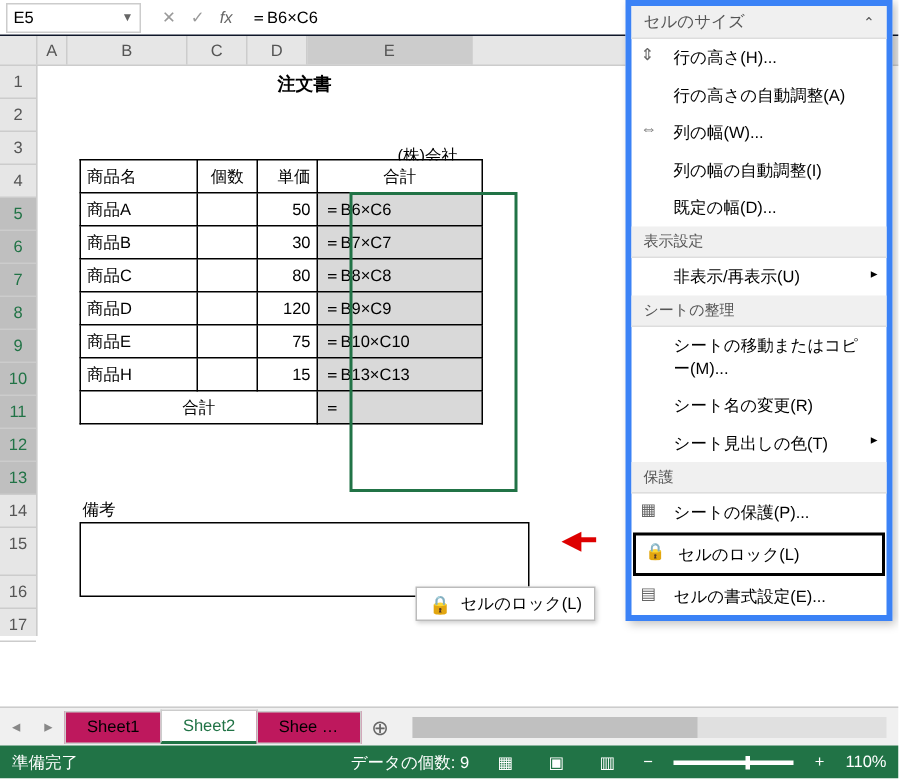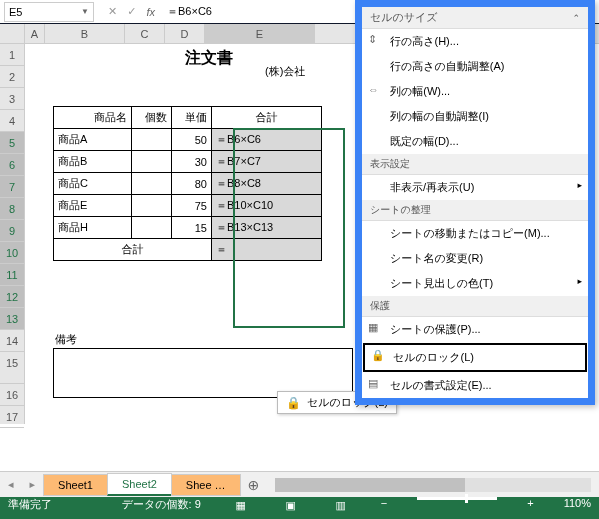--- a/index.html
+++ b/index.html
@@ -13,51 +13,51 @@
 .col-headers{height:20px;display:flex;background:#e6e6e6;border-bottom:1px solid #ccc}
 .corner{width:25px;border-right:1px solid #ccc}
 .ch{border-right:1px solid #ccc;text-align:center;line-height:20px;color:#555}
 .ch.sel{background:#ccc}
 .grid-area{display:flex;height:380px;position:relative}
 .row-headers{width:25px;background:#e6e6e6;border-right:1px solid #ccc}
 .rh{height:22px;border-bottom:1px solid #ccc;text-align:center;line-height:22px;color:#555}
 .rh.sel{background:#bfbfbf;color:#217346}
 .rh.tall{height:32px}
 .cells{position:relative;flex:1}
-.doc-title{position:absolute;left:160px;top:4px;font-size:16px;font-weight:bold}
-.company{position:absolute;left:240px;top:20px}
+.doc-title{position:absolute;left:160px;top:4px;font-size:12px;font-weight:bold}
+.company{position:absolute;left:240px;top:52px}
 .tbl{position:absolute;left:28px;top:62px;border-collapse:collapse}
 .tbl td,.tbl th{border:1px solid #000;height:22px;padding:0 4px;background:#fff}
-.tbl th{font-weight:normal;text-align:right}
+.tbl th{font-weight:normal;text-align:left}
 .tbl .c-name{width:78px}
-.tbl .c-qty{width:40px;text-align:right}
+.tbl .c-qty{width:40px;text-align:center}
 .tbl .c-price{width:40px;text-align:right}
 .tbl .c-total{width:110px;background:#d9d9d9;text-align:left}
 .tbl tr:first-child .c-total{background:#fff;text-align:center}
 .merged-total{text-align:center!important}
 .sel-border{position:absolute;border:2px solid #217346;pointer-events:none}
 .remark-lbl{position:absolute;left:30px;top:288px}
 .remark-box{position:absolute;left:28px;top:304px;width:300px;height:50px;border:1px solid #000;background:#fff}
 .mini-tooltip{position:absolute;left:252px;top:347px;background:#fff;border:1px solid #bbb;padding:3px 8px;display:flex;align-items:center;gap:6px;box-shadow:1px 1px 3px rgba(0,0,0,.2)}
 .lock-icon{color:#e8a33d;font-size:12px}
 .red-arrow{position:absolute;left:375px;top:350px;color:#d00;font-size:16px;font-weight:bold}
-.context-menu{position:absolute;right:4px;top:0;width:240px;background:#fff;border:7px solid #3b82f6;box-shadow:2px 2px 6px rgba(0,0,0,.25);z-index:10}
+.context-menu{position:absolute;right:4px;top:0;width:178px;background:#fff;border:4px solid #3b82f6;box-shadow:2px 2px 6px rgba(0,0,0,.25);z-index:10}
 .cm-section{padding:3px 8px;background:#f0f0f0;color:#555;font-size:10px;border-bottom:1px solid #ddd;display:flex;justify-content:space-between;align-items:center}
 .cm-item{padding:5px 8px 5px 28px;position:relative;cursor:default}
 .cm-item.boxed{border:2px solid #000;margin:1px}
 .cm-item .sub{position:absolute;right:6px;font-size:9px}
 .cm-icon{position:absolute;left:6px;top:4px;font-size:11px;color:#666}
 .sheet-tabs{position:absolute;bottom:22px;left:0;right:0;height:26px;background:#f0f0f0;border-top:1px solid #ccc;display:flex;align-items:center}
 .st-nav{padding:0 8px;color:#888}
-.tab{padding:4px 14px;background:#fdba74;border:1px solid #ccc;margin-right:-1px}
+.tab{padding:4px 14px;background:#be185d;border:1px solid #ccc;margin-right:-1px}
 .tab.active{background:#fff;border-bottom:2px solid #217346;color:#217346}
 .tab-add{padding:0 8px;color:#666;font-size:14px}
 .hscroll{flex:1;margin:0 8px;height:14px;background:#e0e0e0;position:relative}
 .hscroll-thumb{position:absolute;left:0;width:60%;height:100%;background:#c0c0c0}
-.status-bar{position:absolute;bottom:0;left:0;right:0;height:22px;background:#217346;color:#fff;display:flex;padding:0 8px;gap:30px}
+.status-bar{position:absolute;bottom:0;left:0;right:0;height:22px;background:#217346;color:#fff;display:flex;align-items:center;padding:0 8px;gap:14px}
 .sb-spacer{flex:1}
 .sb-btn{width:20px;height:16px;display:flex;align-items:center;justify-content:center;font-size:11px}
 .zoom-slider{width:80px;height:3px;background:#fff;position:relative}
 .zoom-thumb{position:absolute;left:48px;top:-3px;width:3px;height:9px;background:#fff}
 </style>
 </head>
 <body>
 
 <div class="formula-bar">
   <div class="name-box">
@@ -124,20 +124,26 @@
             <td class="c-price">30</td>
             <td class="c-total">＝B7×C7</td>
           </tr>
       <tr>
             <td class="c-name">商品C</td>
             <td class="c-qty"></td>
             <td class="c-price">80</td>
             <td class="c-total">＝B8×C8</td>
           </tr>
       <tr>
+            <td class="c-name">商品D</td>
+            <td class="c-qty"></td>
+            <td class="c-price">120</td>
+            <td class="c-total">＝B9×C9</td>
+          </tr>
+      <tr>
             <td class="c-name">商品E</td>
             <td class="c-qty"></td>
             <td class="c-price">75</td>
             <td class="c-total">＝B10×C10</td>
           </tr>
       <tr>
             <td class="c-name">商品H</td>
             <td class="c-qty"></td>
             <td class="c-price">15</td>
             <td class="c-total">＝B13×C13</td>

